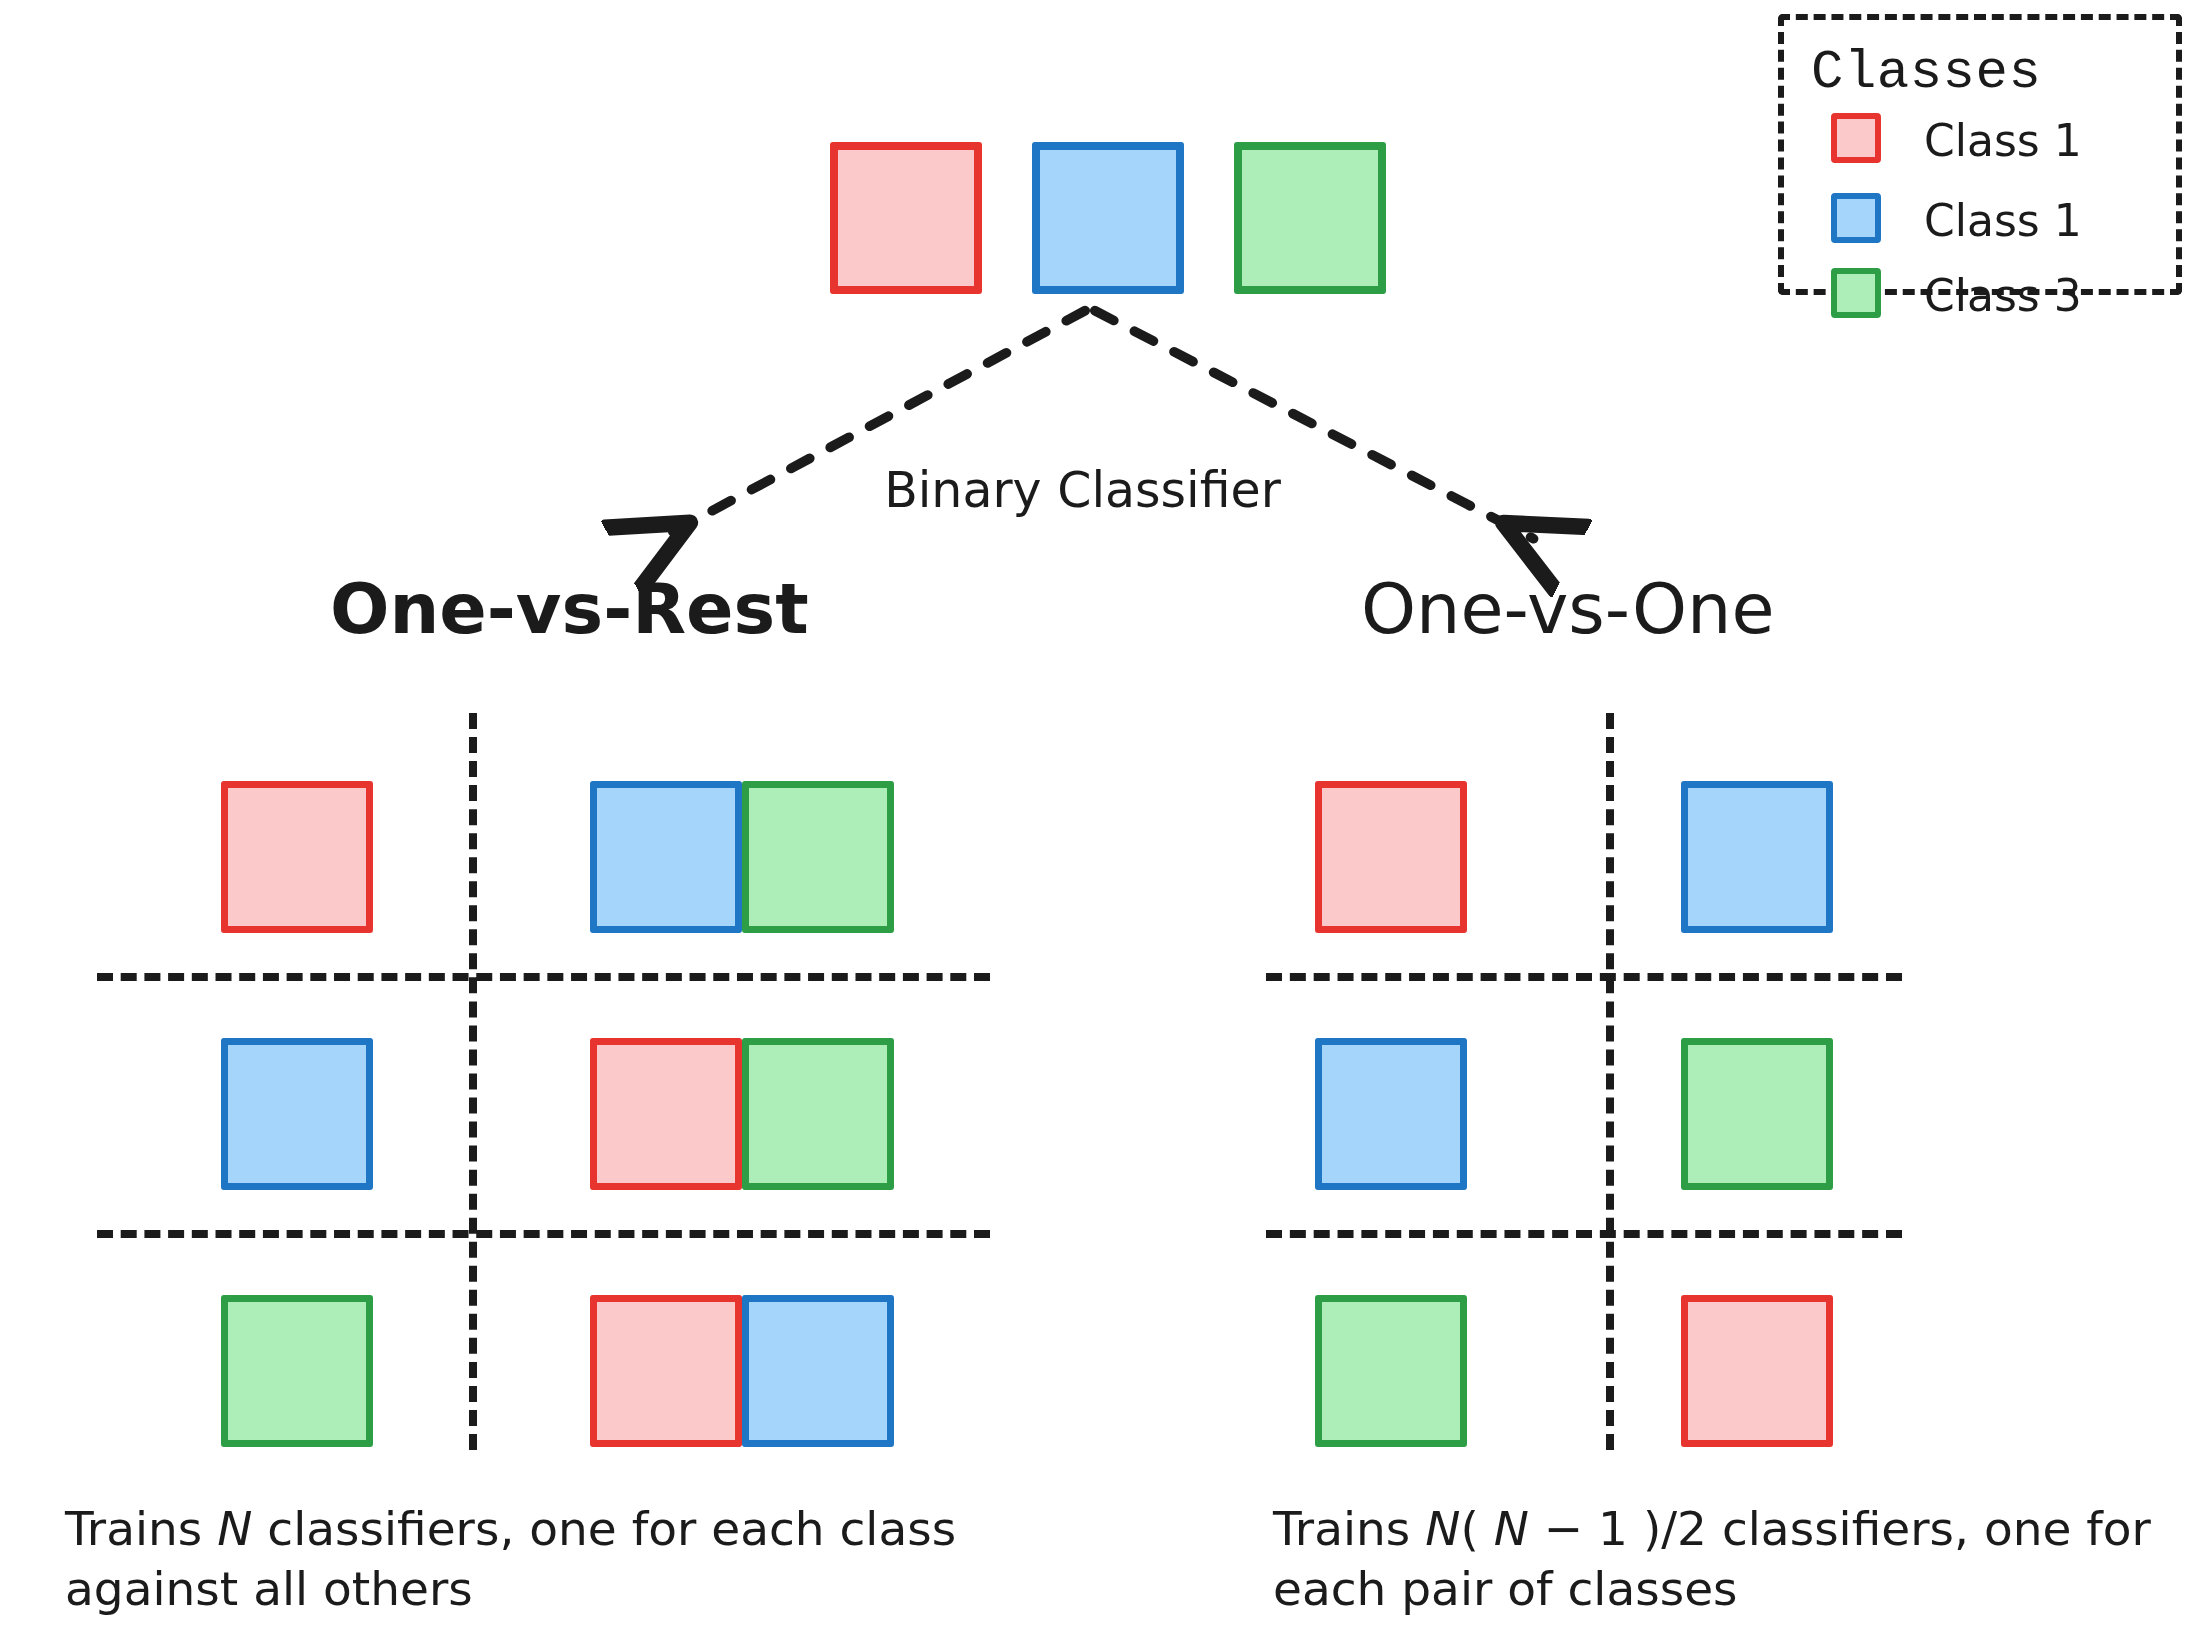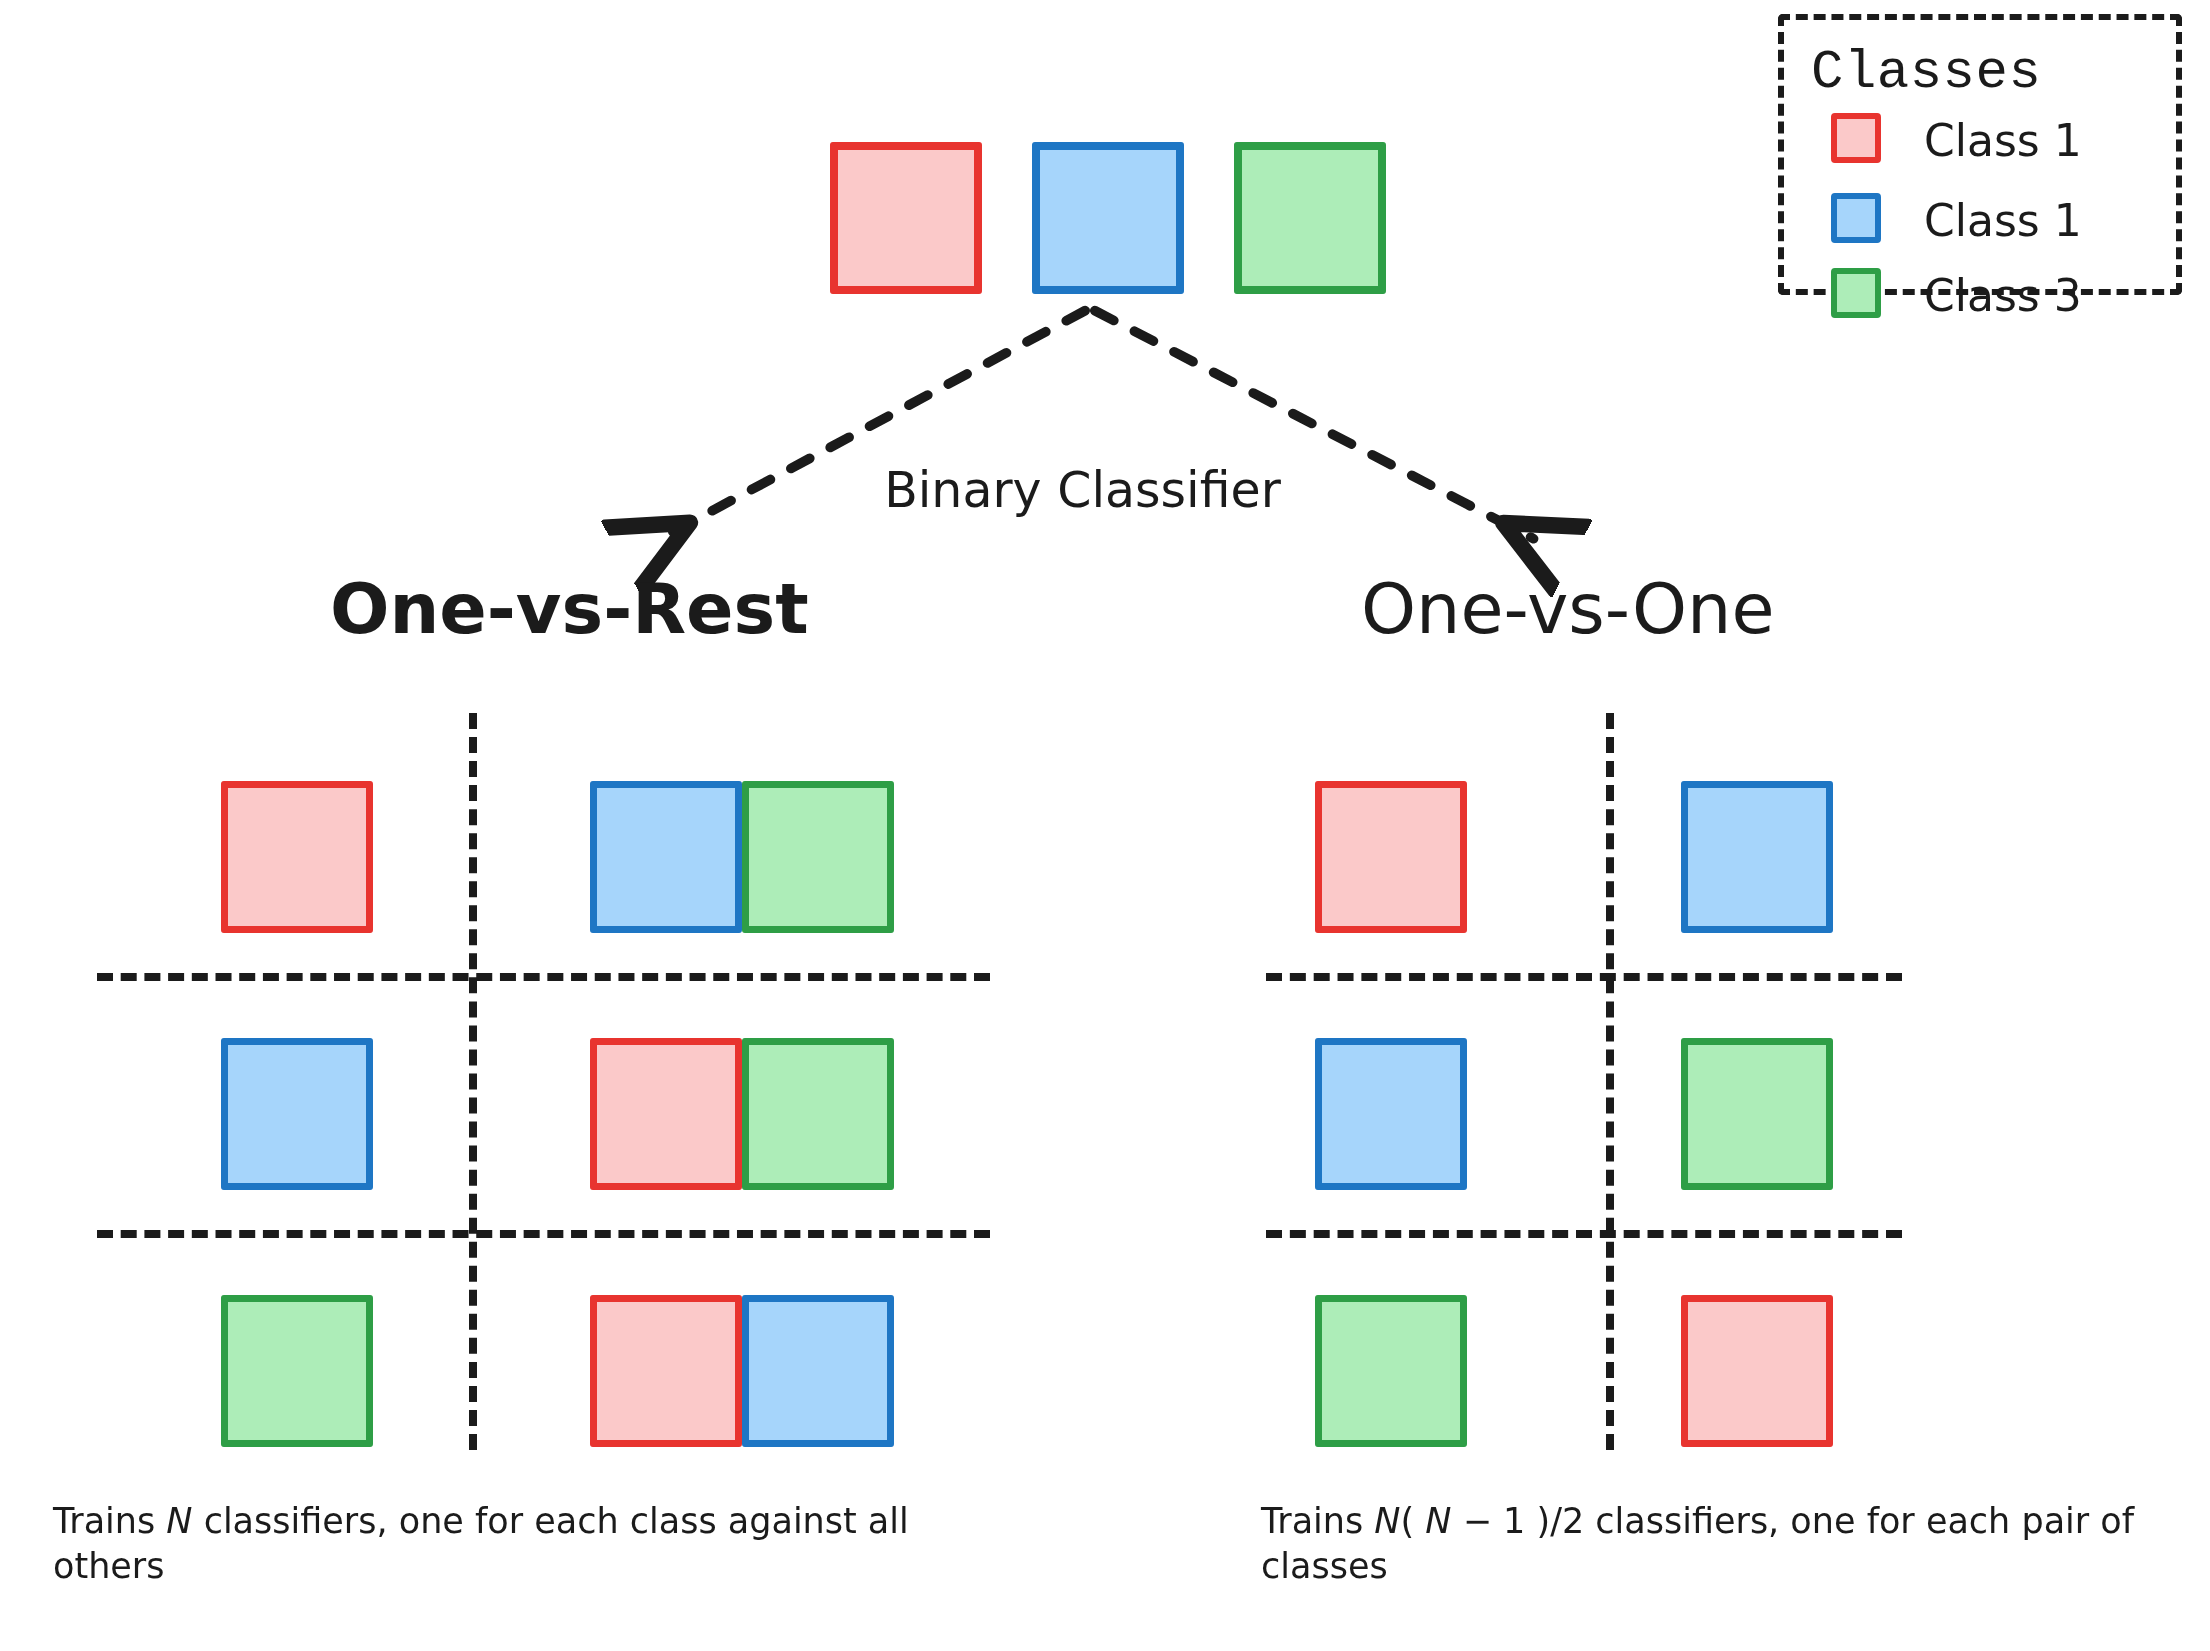--- a/index.html
+++ b/index.html
@@ -164,22 +164,23 @@
   #grid-ovr .k1 { left: 493px; }   
   #grid-ovr .k2 { left: 645px; }   
 
   
   #grid-ovo .k0 { left: 49px; }
   #grid-ovo .k1 { left: 415px; }
 
   
   .caption {
     position: absolute;
-    font-size: 35px;
+    font-size: 47px;
     line-height: 1.28;
+    margin-left: 12px;
   }
   #caption-ovr { left: 53px; top: 1499px; width: 922px; }
   #caption-ovo { left: 1261px; top: 1499px; width: 951px; }
   .caption .v { font-style: italic; }
 </style>
 </head>
 <body>
 
 <div id="top-row">
   <div id="top-sq-1" class="sq c1"></div>

